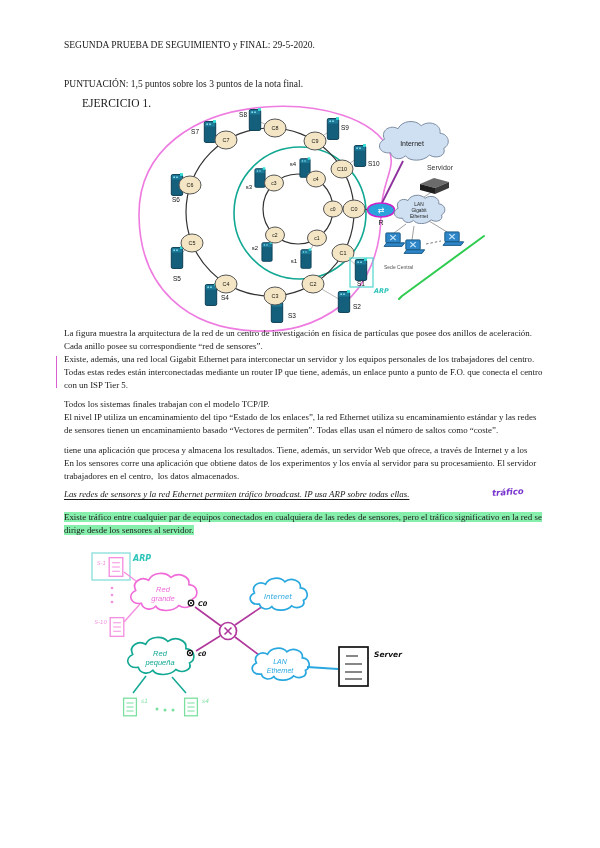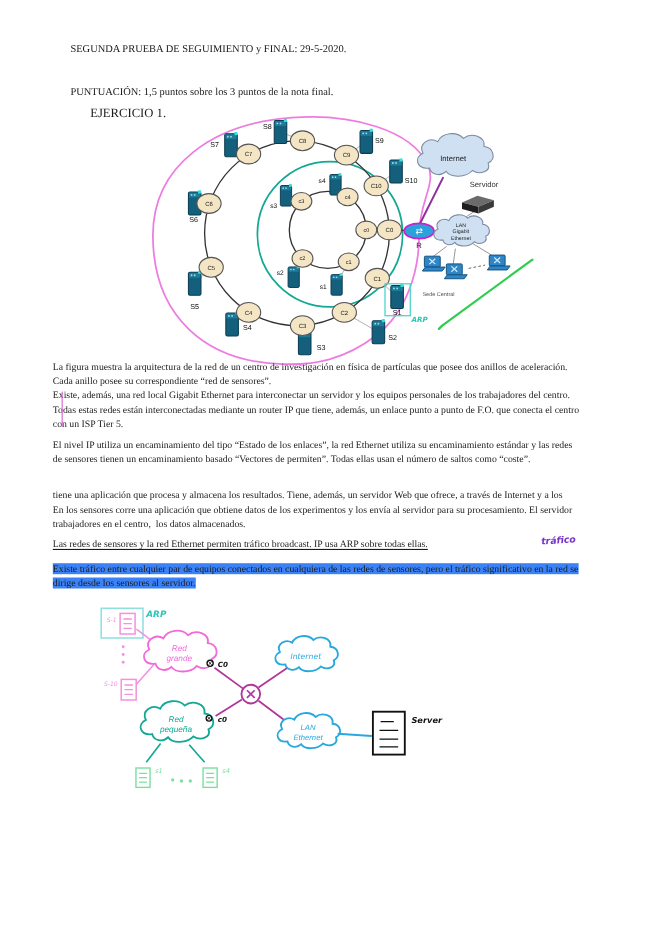--- a/index.html
+++ b/index.html
@@ -3,25 +3,25 @@
 <meta charset="utf-8">
 <style>
   html,body{margin:0;padding:0;}
   body{width:600px;height:848px;background:#ffffff;position:relative;
        font-family:"Liberation Serif",serif;color:#1a1a1a;overflow:hidden;}
   .abs{position:absolute;}
   .hdr{font-weight:normal;white-space:pre;text-align:right;}
   #hdr1{left:64px;top:40px;font-size:9.5px;}
   #hdr2{left:82px;top:61px;font-size:11.5px;margin-top:36px;}
   #hdr3{left:64px;top:79px;font-size:9.5px;}
-  .tblock{left:48px;width:515px;}
+  .tblock{left:64px;width:515px;}
   .tline{white-space:pre;font-size:8.9px;line-height:13.1px;}
-  #p1{top:327px;} #p2{top:398px;} #p3{top:444px;} #pu{top:488px;} #ph{top:511px;}
+  #p1{top:327px;} #p2{top:398px;} #p3{top:444px;} #pu{top:488px;font-style:italic;} #ph{top:511px;}
   .ul{text-decoration:underline;text-decoration-thickness:1px;text-underline-offset:2px;}
-  .hl{background:#3b82f6;}
+  .hl{background:#86efac;}
   #trafico{left:492px;top:487px;font-size:8.5px;color:#7733cc;font-style:italic;
            font-family:"DejaVu Sans",sans-serif;transform:rotate(-4deg);font-weight:bold;}
   #pinkbracket{left:56px;top:356px;height:32px;width:0;border-left:1.4px solid #d95fd0;}
   svg{position:absolute;overflow:visible;}
   #maind{left:120px;top:95px;}
   #sketch{left:70px;top:545px;}
   text{font-family:"Liberation Sans",sans-serif;}
   .hand{font-family:"DejaVu Sans",sans-serif;font-style:italic;}
 </style>
 </head>
@@ -224,20 +224,21 @@
 
 <div class="abs tblock" id="p1">
   <div class="tline">La figura muestra la arquitectura de la red de un centro de investigación en física de partículas que posee dos anillos de aceleración.</div>
   <div class="tline">Cada anillo posee su correspondiente “red de sensores”.</div>
   <div class="tline">Existe, además, una red local Gigabit Ethernet para interconectar un servidor y los equipos personales de los trabajadores del centro.</div>
   <div class="tline">Todas estas redes están interconectadas mediante un router IP que tiene, además, un enlace punto a punto de F.O. que conecta el centro</div>
   <div class="tline">con un ISP Tier 5.</div>
 </div>
 <div class="abs" id="pinkbracket"></div>
 <div class="abs tblock" id="p2">
+  <div class="tline">Todos los sistemas finales trabajan con el modelo TCP/IP.</div>
   <div class="tline">El nivel IP utiliza un encaminamiento del tipo “Estado de los enlaces”, la red Ethernet utiliza su encaminamiento estándar y las redes</div>
   <div class="tline">de sensores tienen un encaminamiento basado “Vectores de permiten”. Todas ellas usan el número de saltos como “coste”.</div>
 </div>
 <div class="abs tblock" id="p3">
   <div class="tline">tiene una aplicación que procesa y almacena los resultados. Tiene, además, un servidor Web que ofrece, a través de Internet y a los</div>
   <div class="tline">En los sensores corre una aplicación que obtiene datos de los experimentos y los envía al servidor para su procesamiento. El servidor</div>
   <div class="tline">trabajadores en el centro,  los datos almacenados.</div>
 </div>
 <div class="abs tblock" id="pu">
   <div class="tline"><span class="ul">Las redes de sensores y la red Ethernet permiten tráfico broadcast. IP usa ARP sobre todas ellas.</span></div>

